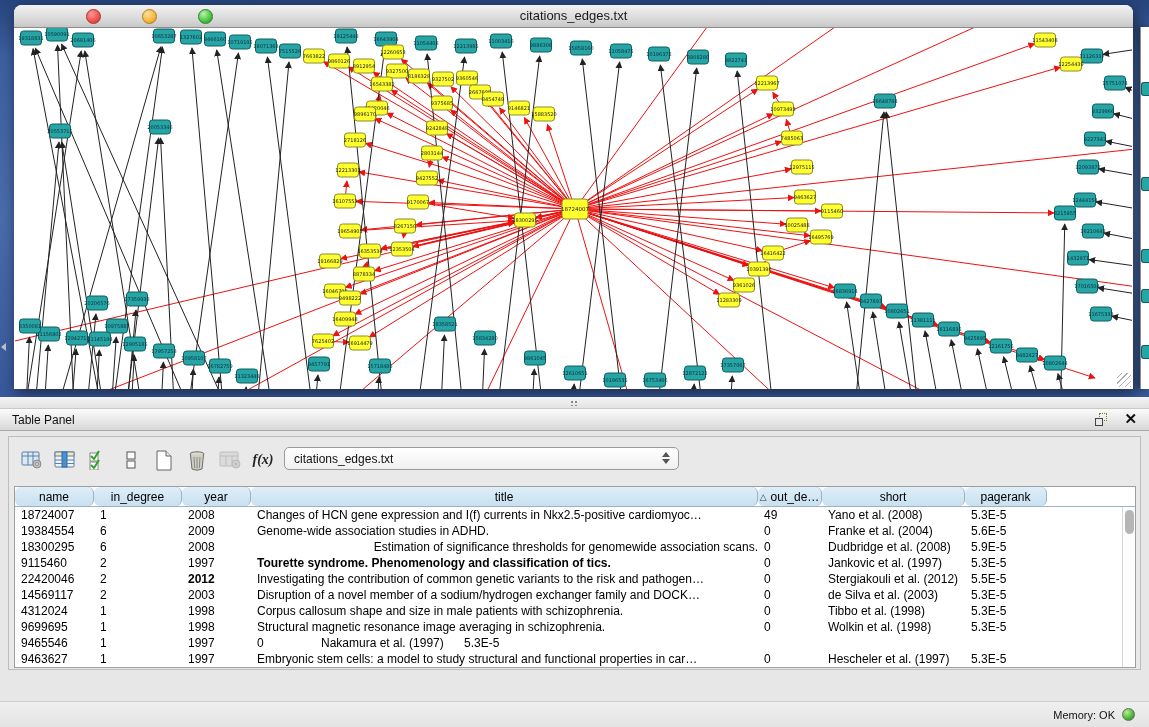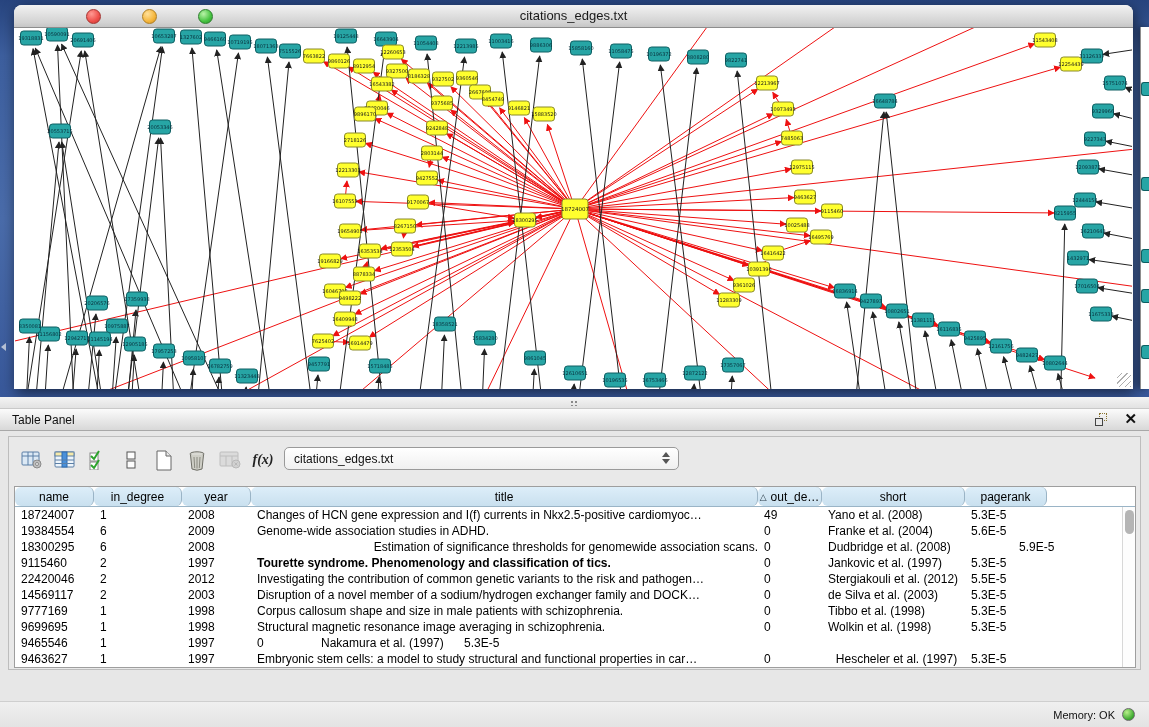--- a/index.html
+++ b/index.html
@@ -884,51 +884,51 @@
             <div class="td" style="width: 143px;">Franke et al. (2004)</div>
             <div class="td" style="width: 82px;">5.6E-5</div>
           </div>
           <div class="tr">
             <div class="td" style="width: 79px;">18300295</div>
             <div class="td" style="width: 88px;">6</div>
             <div class="td" style="width: 69px;">2008</div>
             <div class="td" style="width: 507px; text-align: right;">Estimation of significance thresholds for genomewide association scans.</div>
             <div class="td" style="width: 64px;">0</div>
             <div class="td" style="width: 143px;">Dudbridge et al. (2008)</div>
-            <div class="td" style="width: 82px; margin-left: 48px;">5.9E-5</div>
+            <div class="td" style="width: 82px;">5.9E-5</div>
           </div>
           <div class="tr">
             <div class="td" style="width: 79px;">9115460</div>
             <div class="td" style="width: 88px;">2</div>
             <div class="td" style="width: 69px;">1997</div>
             <div class="td" style="width: 507px; font-weight: bold;">Tourette syndrome. Phenomenology and classification of tics.</div>
             <div class="td" style="width: 64px;">0</div>
             <div class="td" style="width: 143px;">Jankovic et al. (1997)</div>
             <div class="td" style="width: 82px;">5.3E-5</div>
           </div>
           <div class="tr">
             <div class="td" style="width: 79px;">22420046</div>
             <div class="td" style="width: 88px;">2</div>
-            <div class="td" style="width: 69px;">2012</div>
+            <div class="td" style="width: 69px; font-weight: bold;">2012</div>
             <div class="td" style="width: 507px;">Investigating the contribution of common genetic variants to the risk and pathogen…</div>
             <div class="td" style="width: 64px;">0</div>
             <div class="td" style="width: 143px;">Stergiakouli et al. (2012)</div>
             <div class="td" style="width: 82px;">5.5E-5</div>
           </div>
           <div class="tr">
             <div class="td" style="width: 79px;">14569117</div>
             <div class="td" style="width: 88px;">2</div>
             <div class="td" style="width: 69px;">2003</div>
             <div class="td" style="width: 507px;">Disruption of a novel member of a sodium/hydrogen exchanger family and DOCK…</div>
             <div class="td" style="width: 64px;">0</div>
             <div class="td" style="width: 143px;">de Silva et al. (2003)</div>
             <div class="td" style="width: 82px;">5.3E-5</div>
           </div>
           <div class="tr">
-            <div class="td" style="width: 79px;">9777169</div>
+            <div class="td" style="width: 79px;">4312024</div>
             <div class="td" style="width: 88px;">1</div>
             <div class="td" style="width: 69px;">1998</div>
             <div class="td" style="width: 507px;">Corpus callosum shape and size in male patients with schizophrenia.</div>
             <div class="td" style="width: 64px;">0</div>
             <div class="td" style="width: 143px;">Tibbo et al. (1998)</div>
             <div class="td" style="width: 82px;">5.3E-5</div>
           </div>
           <div class="tr">
             <div class="td" style="width: 79px;">9699695</div>
             <div class="td" style="width: 88px;">1</div>
@@ -945,21 +945,21 @@
             <div class="td" style="width: 64px;">0</div>
             <div class="td" style="width: 143px;">Nakamura et al. (1997)</div>
             <div class="td" style="width: 82px;">5.3E-5</div>
           </div>
           <div class="tr">
             <div class="td" style="width: 79px;">9463627</div>
             <div class="td" style="width: 88px;">1</div>
             <div class="td" style="width: 69px;">1997</div>
             <div class="td" style="width: 507px;">Embryonic stem cells: a model to study structural and functional properties in car…</div>
             <div class="td" style="width: 64px;">0</div>
-            <div class="td" style="width: 143px; text-align: center;">Hescheler et al. (1997)</div>
+            <div class="td" style="width: 143px;">Hescheler et al. (1997)</div>
             <div class="td" style="width: 82px;">5.3E-5</div>
           </div>
         </div>
       <div id="v-scroll">
         <div id="v-thumb"></div>
       </div>
     </div>
 
     <div id="table-tabs">
         <div class="seg-tab selected">Node Table</div>

